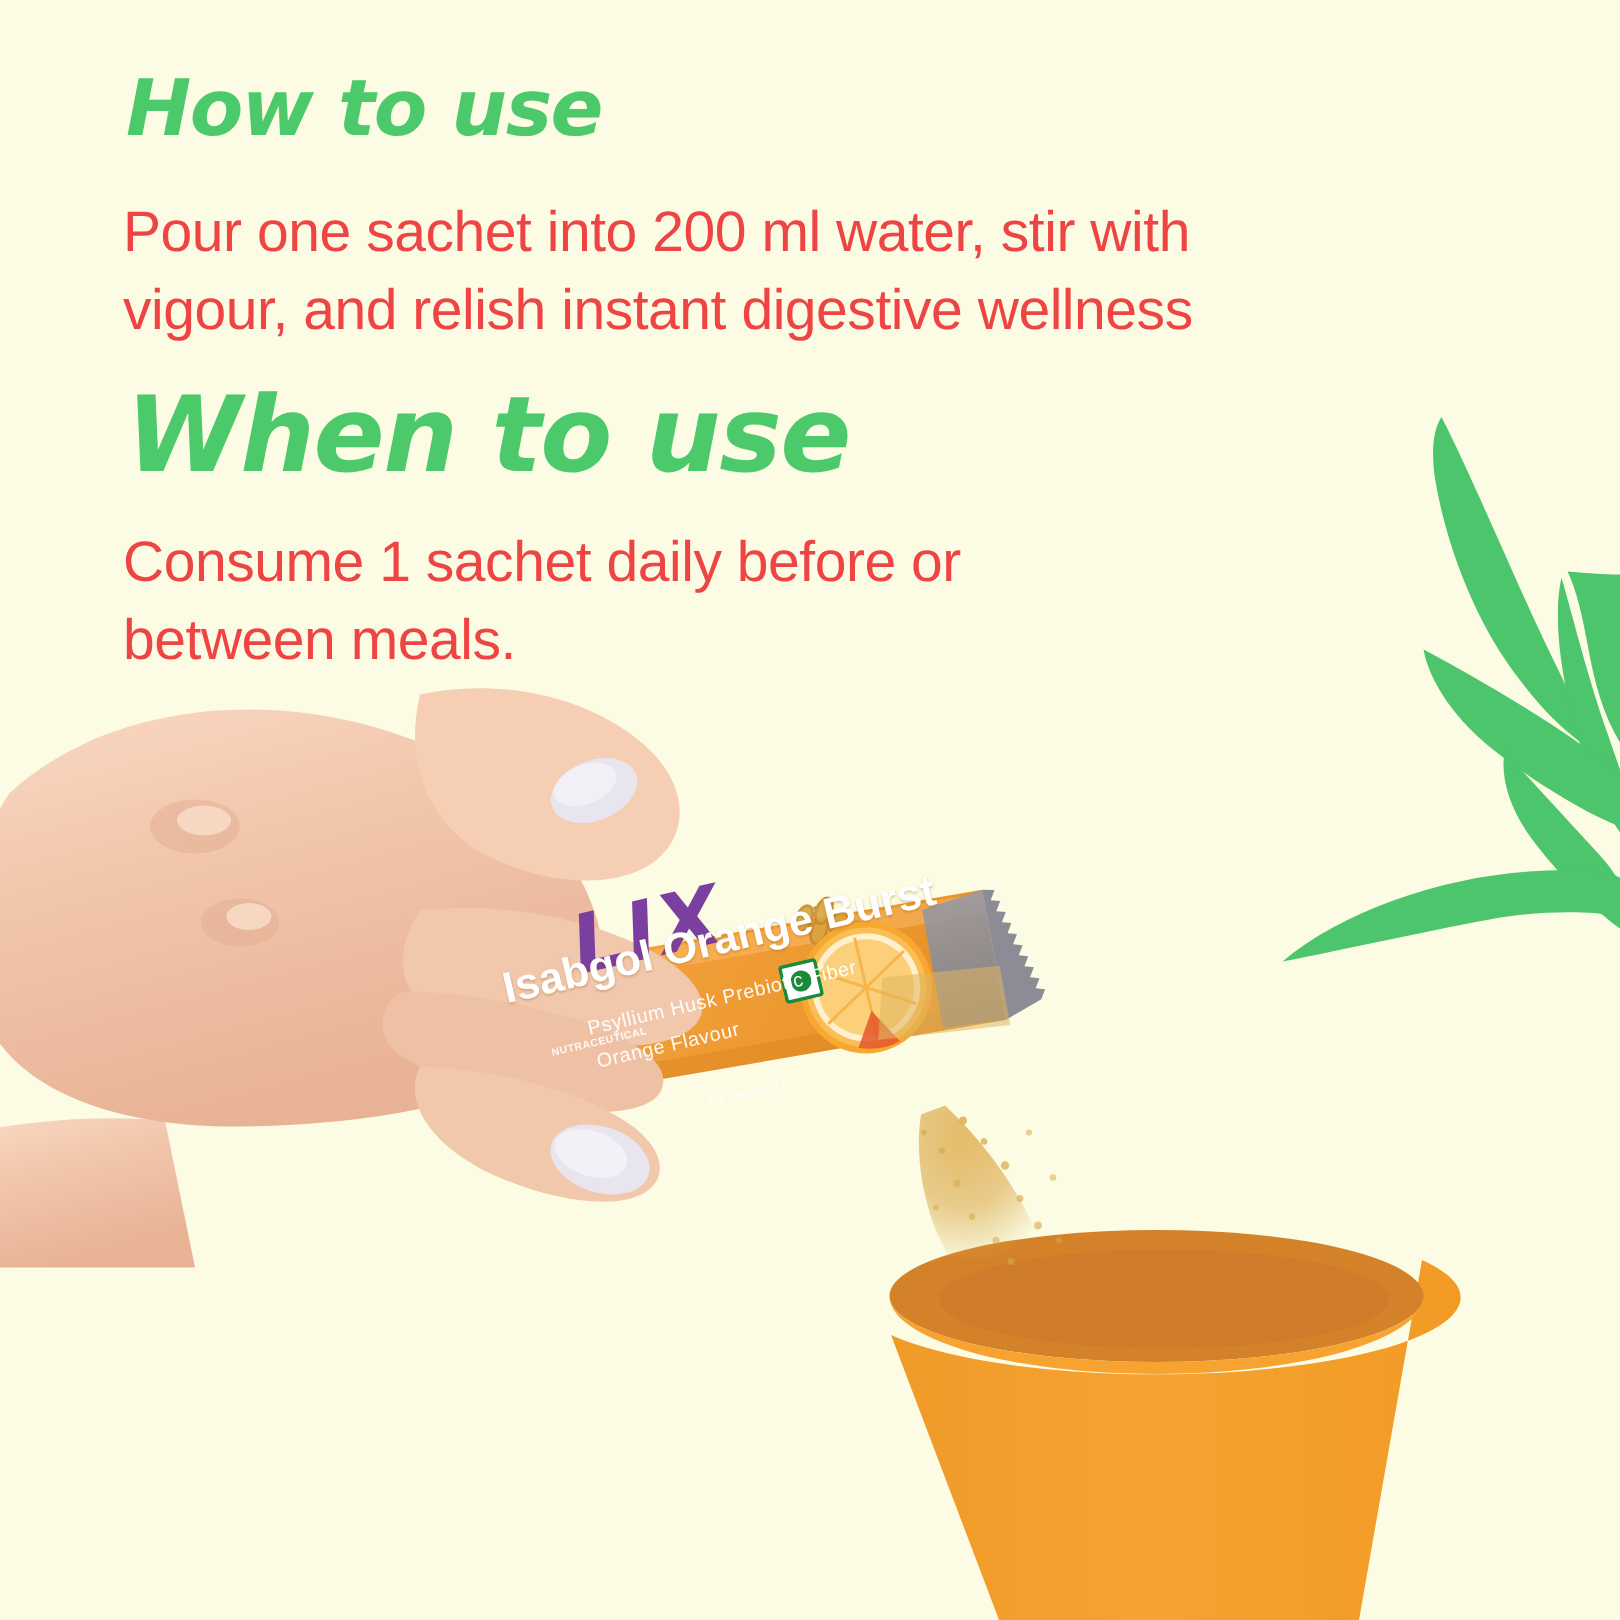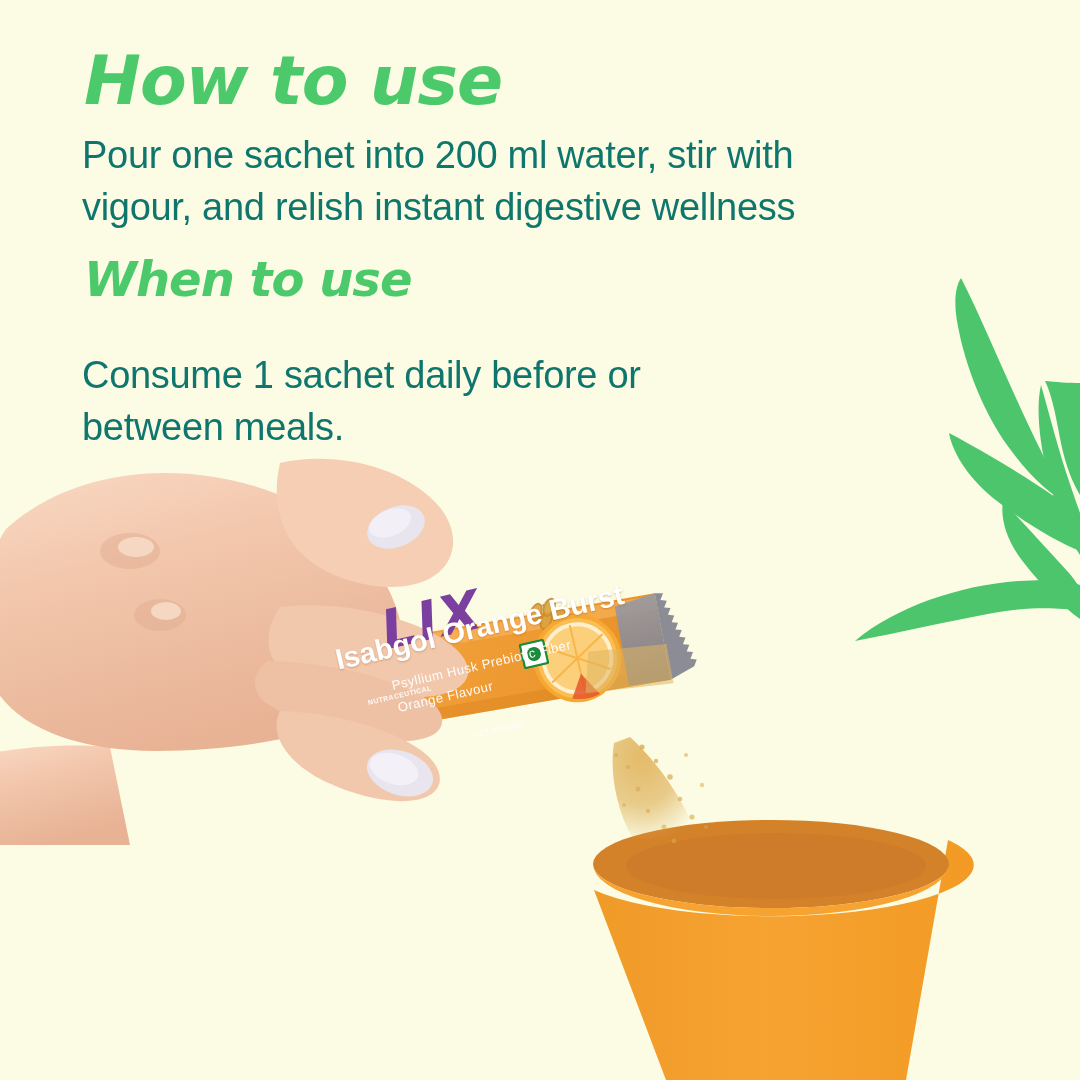--- a/index.html
+++ b/index.html
@@ -15,29 +15,29 @@
   
   .copy{position:absolute;left:0;top:0;width:900px;}
   .heading{
     font-family:"DejaVu Sans", sans-serif;
     font-weight:bold;
     font-style:italic;
     letter-spacing:-1px;
     line-height:1;
     margin:0;
   }
-  #h-how{position:absolute;left:84px;top:47px;font-size:68px;}
-  #h-when{position:absolute;left:84px;top:255px;font-size:48px;}
+  #h-how{position:absolute;left:84px;top:47px;font-size:52px;}
+  #h-when{position:absolute;left:84px;top:255px;font-size:70px;}
 
   .body-text{
     font-family:"Liberation Sans", sans-serif;
     font-weight:400;
     font-size:38px;
     line-height:1.37;
-    color:#0f766e;
+    color:#ef4444;
     letter-spacing:-0.3px;
     margin:0;
   }
   #p-how{position:absolute;left:82px;top:129px;width:770px;}
   #p-when{position:absolute;left:82px;top:349px;width:640px;}
 
   
   .leaves{position:absolute;right:0;top:255px;width:235px;height:400px;}
   .leaves svg{display:block;width:100%;height:100%;}
 

